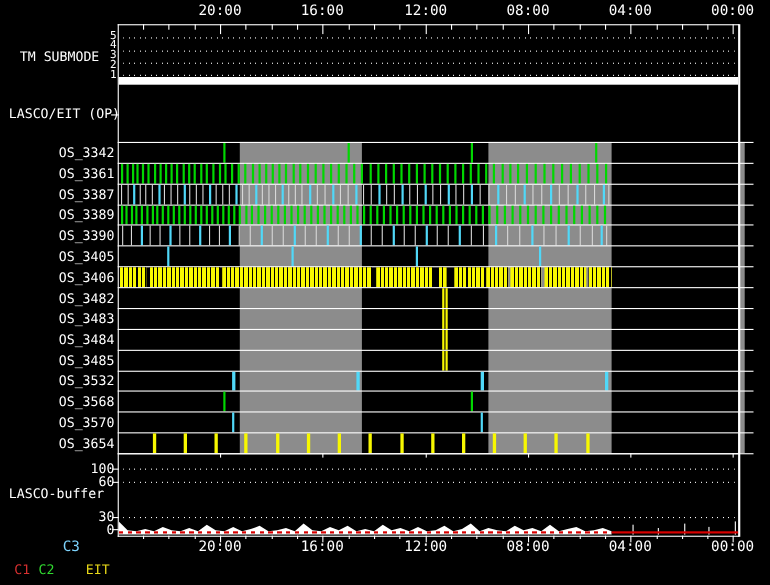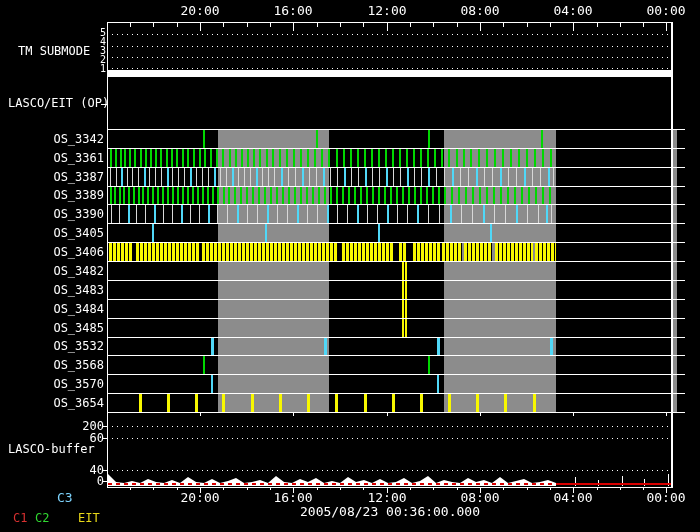--- a/index.html
+++ b/index.html
@@ -10,21 +10,20 @@
   .dots{position:absolute;height:1px;background:repeating-linear-gradient(90deg,#fff 0 1px,transparent 1px 5px);}
   .abs{position:absolute;}
 </style>
 </head>
 <body>
 
 <div id="stage">
   <div class="lbl" style="left:18px;top:45px;">TM SUBMODE</div>
   <div class="lbl" style="left:8px;top:97px;">LASCO/EIT (OP)</div>
   <div class="lbl" style="left:8px;top:443px;">LASCO-buffer</div>
-  <div class="lbl" style="left:108px;top:506px;width:564px;text-align:center;font-size:13px;">2005/08/23 00:36:00.000</div>
   <div id="layers">
       <div class="abs" style="left: 218px; top: 129px; width: 111px; height: 283px; background: rgb(140, 140, 140);"></div>
       <div class="abs" style="left: 444px; top: 129px; width: 112px; height: 283px; background: rgb(140, 140, 140);"></div>
       <div class="abs" style="left: 671px; top: 129px; width: 6px; height: 283px; background: rgb(140, 140, 140);"></div>
       <div class="abs" style="left: 107px; top: 22px; width: 1px; height: 466px; background: rgb(255, 255, 255);"></div>
       <div class="abs" style="left: 671px; top: 22px; width: 2px; height: 466px; background: rgb(255, 255, 255);"></div>
       <div class="abs" style="left: 107px; top: 22px; width: 565px; height: 1px; background: rgb(255, 255, 255);"></div>
       <div class="abs" style="left: 107px; top: 487px; width: 565px; height: 1px; background: rgb(255, 255, 255);"></div>
       <div class="abs" style="left: 107px; top: 412px; width: 565px; height: 1px; background: rgb(255, 255, 255);"></div>
       <div class="tlbl" style="left: 200px; top: 4px;">20:00</div>
@@ -437,25 +436,25 @@
       <div class="abs" style="left: 392px; top: 394px; width: 3px; height: 18px; background: rgb(248, 248, 0);"></div>
       <div class="abs" style="left: 420px; top: 394px; width: 3px; height: 18px; background: rgb(248, 248, 0);"></div>
       <div class="abs" style="left: 448px; top: 394px; width: 3px; height: 18px; background: rgb(248, 248, 0);"></div>
       <div class="abs" style="left: 476px; top: 394px; width: 3px; height: 18px; background: rgb(248, 248, 0);"></div>
       <div class="abs" style="left: 504px; top: 394px; width: 3px; height: 18px; background: rgb(248, 248, 0);"></div>
       <div class="abs" style="left: 533px; top: 394px; width: 3px; height: 18px; background: rgb(248, 248, 0);"></div>
       <div class="abs" style="left: 107px; top: 412px; width: 578px; height: 1px; background: rgb(255, 255, 255);"></div>
       <div class="dots" style="left: 112px; top: 426px; width: 556px;"></div>
       <div class="dots" style="left: 112px; top: 438px; width: 556px;"></div>
       <div class="dots" style="left: 112px; top: 470px; width: 556px;"></div>
-      <div class="lbl" style="left: 70px; top: 420px; width: 34px; text-align: right;">200</div>
+      <div class="lbl" style="left: 70px; top: 420px; width: 34px; text-align: right;">100</div>
       <div class="abs" style="left: 102px; top: 426px; width: 6px; height: 1px; background: rgb(255, 255, 255);"></div>
       <div class="lbl" style="left: 70px; top: 432px; width: 34px; text-align: right;">60</div>
       <div class="abs" style="left: 102px; top: 438px; width: 6px; height: 1px; background: rgb(255, 255, 255);"></div>
-      <div class="lbl" style="left: 70px; top: 464px; width: 34px; text-align: right;">40</div>
+      <div class="lbl" style="left: 70px; top: 464px; width: 34px; text-align: right;">30</div>
       <div class="abs" style="left: 102px; top: 470px; width: 6px; height: 1px; background: rgb(255, 255, 255);"></div>
       <div class="lbl" style="left: 70px; top: 475px; width: 34px; text-align: right;">0</div>
       <div class="abs" style="left: 102px; top: 481px; width: 6px; height: 1px; background: rgb(255, 255, 255);"></div>
       <svg width="564" height="75" style="position:absolute;left:108px;top:412px;">
         <path d="M0,74 L0,62 L8,70 L16,71 L24,69 L32,71 L40,67 L48,70 L56,71 L64,68 L72,71 L80,65 L88,70 L96,71 L104,67 L112,71 L120,69 L128,66 L136,71 L144,70 L152,68 L160,71 L168,64 L176,70 L184,71 L192,67 L200,70 L208,66 L216,71 L224,69 L232,71 L240,65 L248,70 L256,68 L264,71 L272,67 L280,71 L288,70 L296,66 L304,71 L312,69 L320,64 L328,71 L336,68 L344,70 L352,71 L360,66 L368,70 L376,68 L384,71 L392,65 L400,71 L408,69 L416,67 L424,71 L432,70 L440,68 L448,71 L448,74 Z" fill="#ffffff"></path>
       </svg>
       <div class="abs" style="left: 575px; top: 477px; width: 1px; height: 9px; background: rgb(255, 255, 255);"></div>
       <div class="abs" style="left: 598px; top: 480px; width: 1px; height: 6px; background: rgb(255, 255, 255);"></div>
       <div class="abs" style="left: 622px; top: 476px; width: 1px; height: 10px; background: rgb(255, 255, 255);"></div>
       <div class="abs" style="left: 644px; top: 479px; width: 1px; height: 7px; background: rgb(255, 255, 255);"></div>

